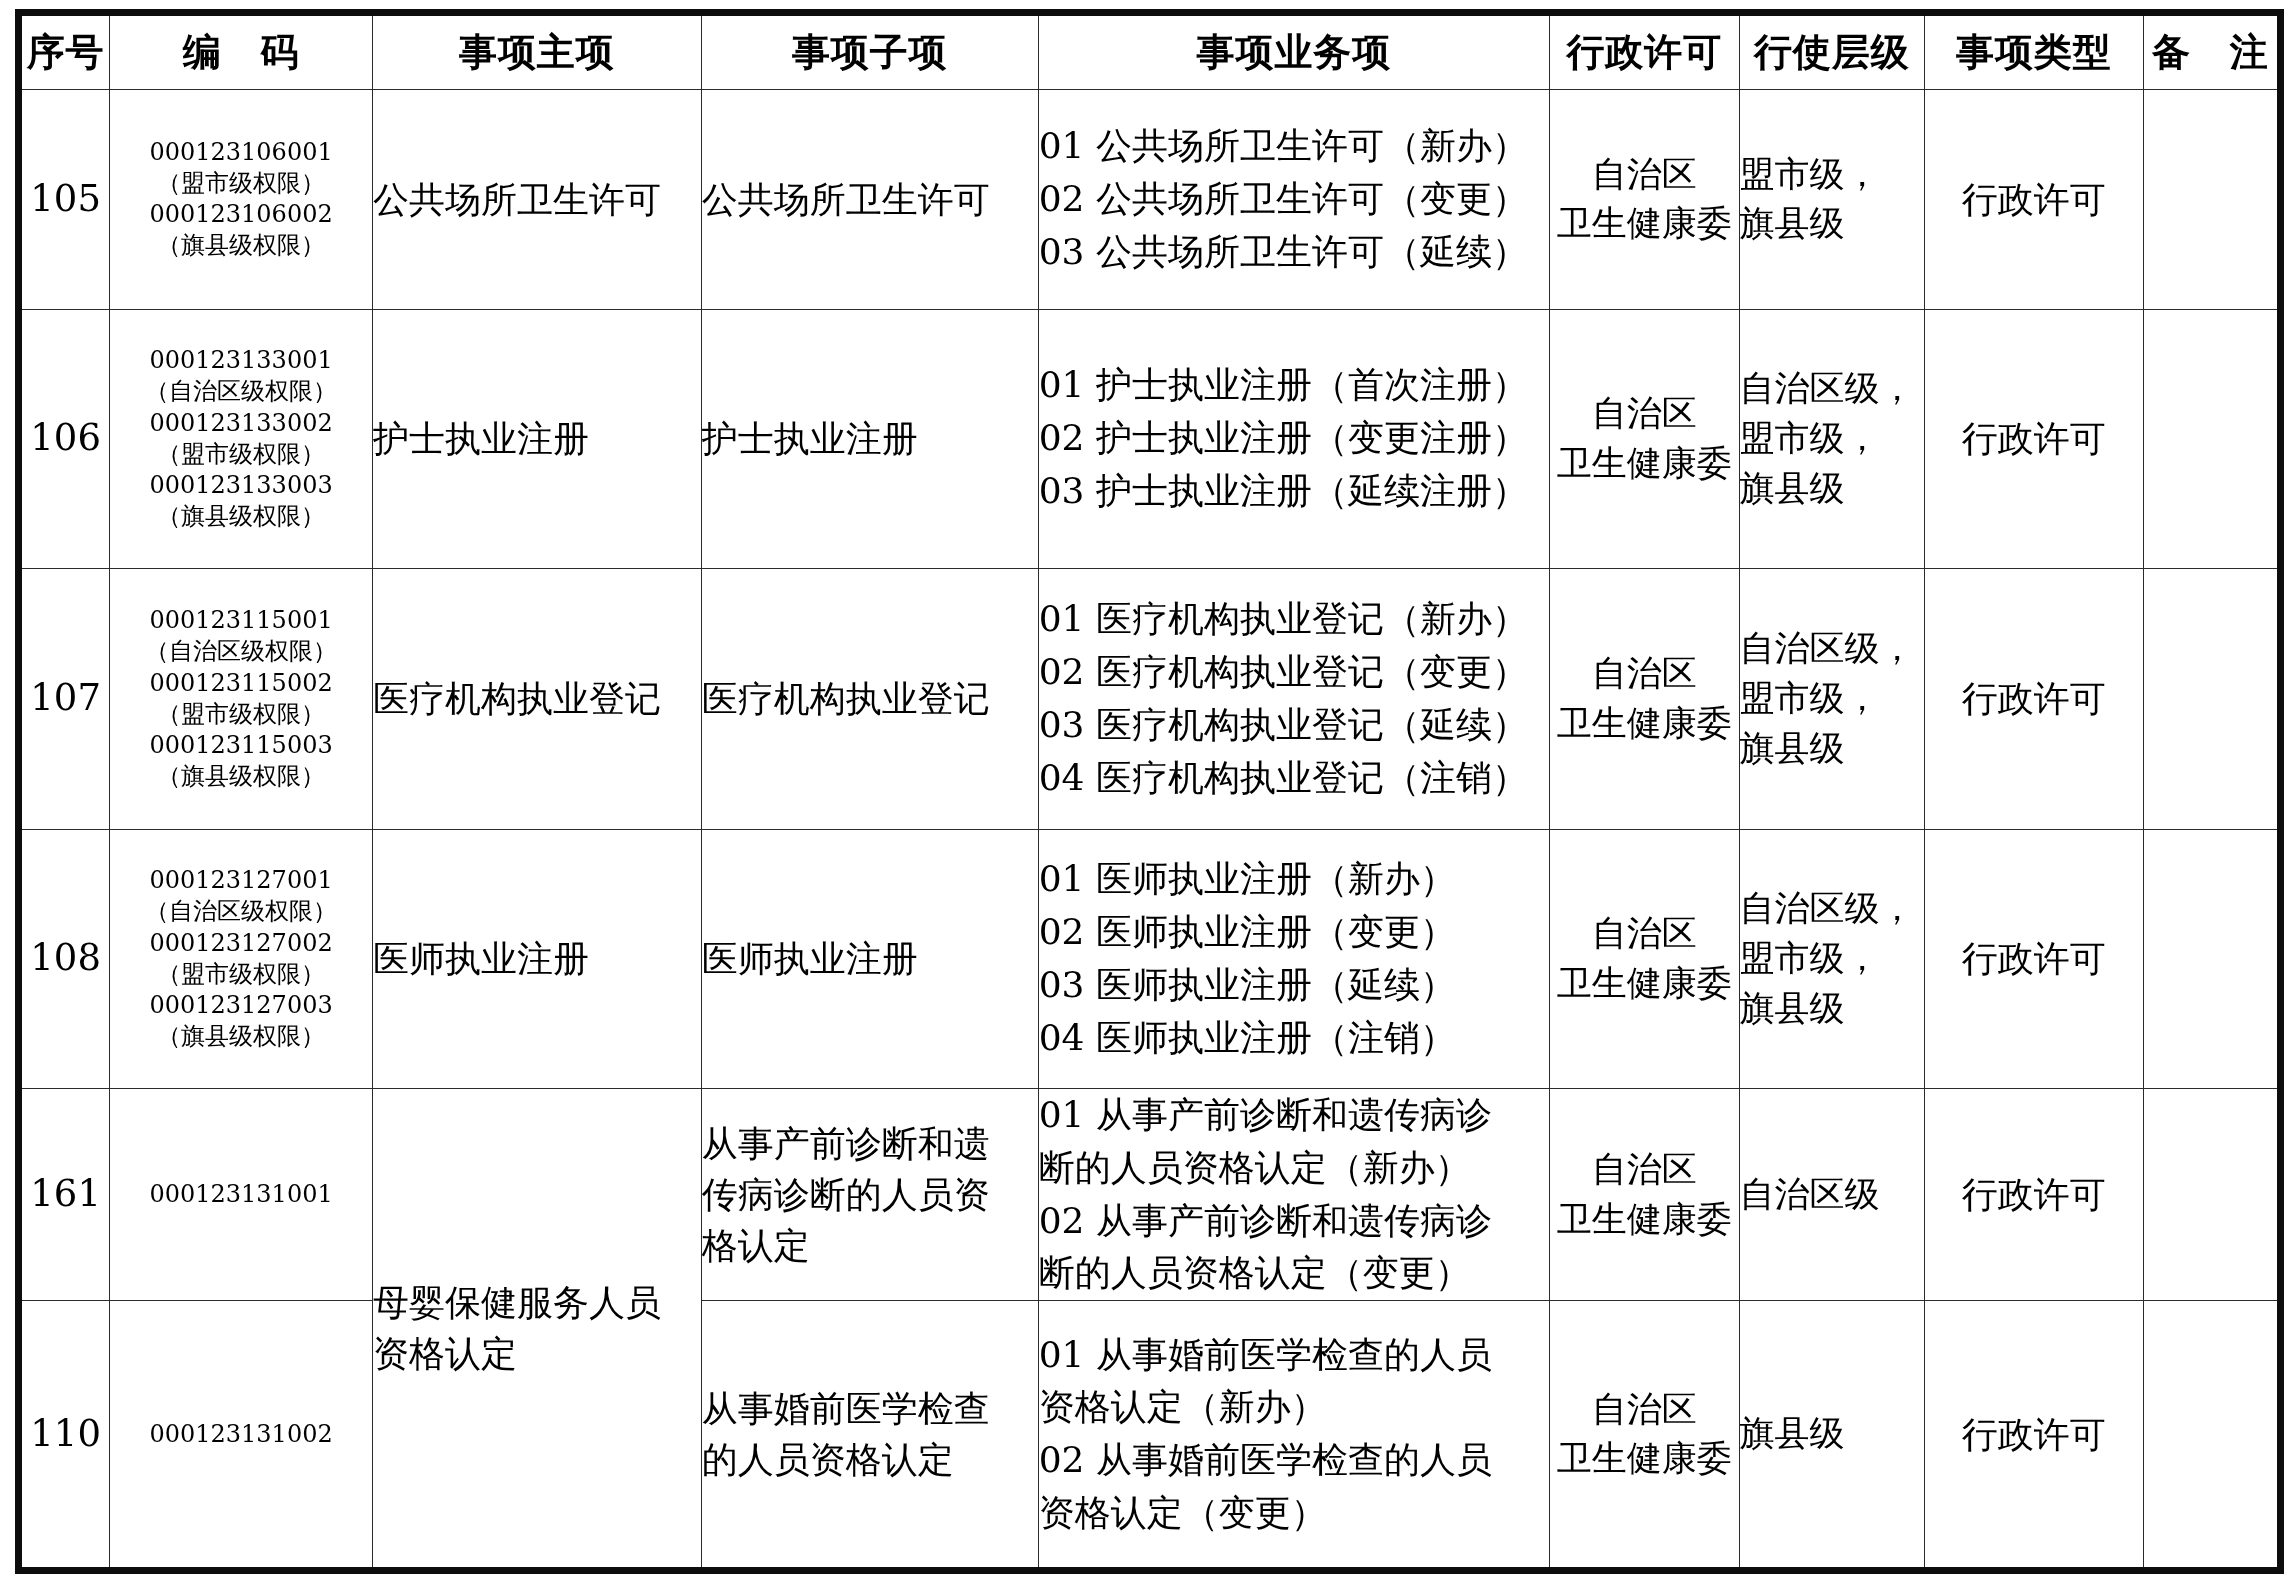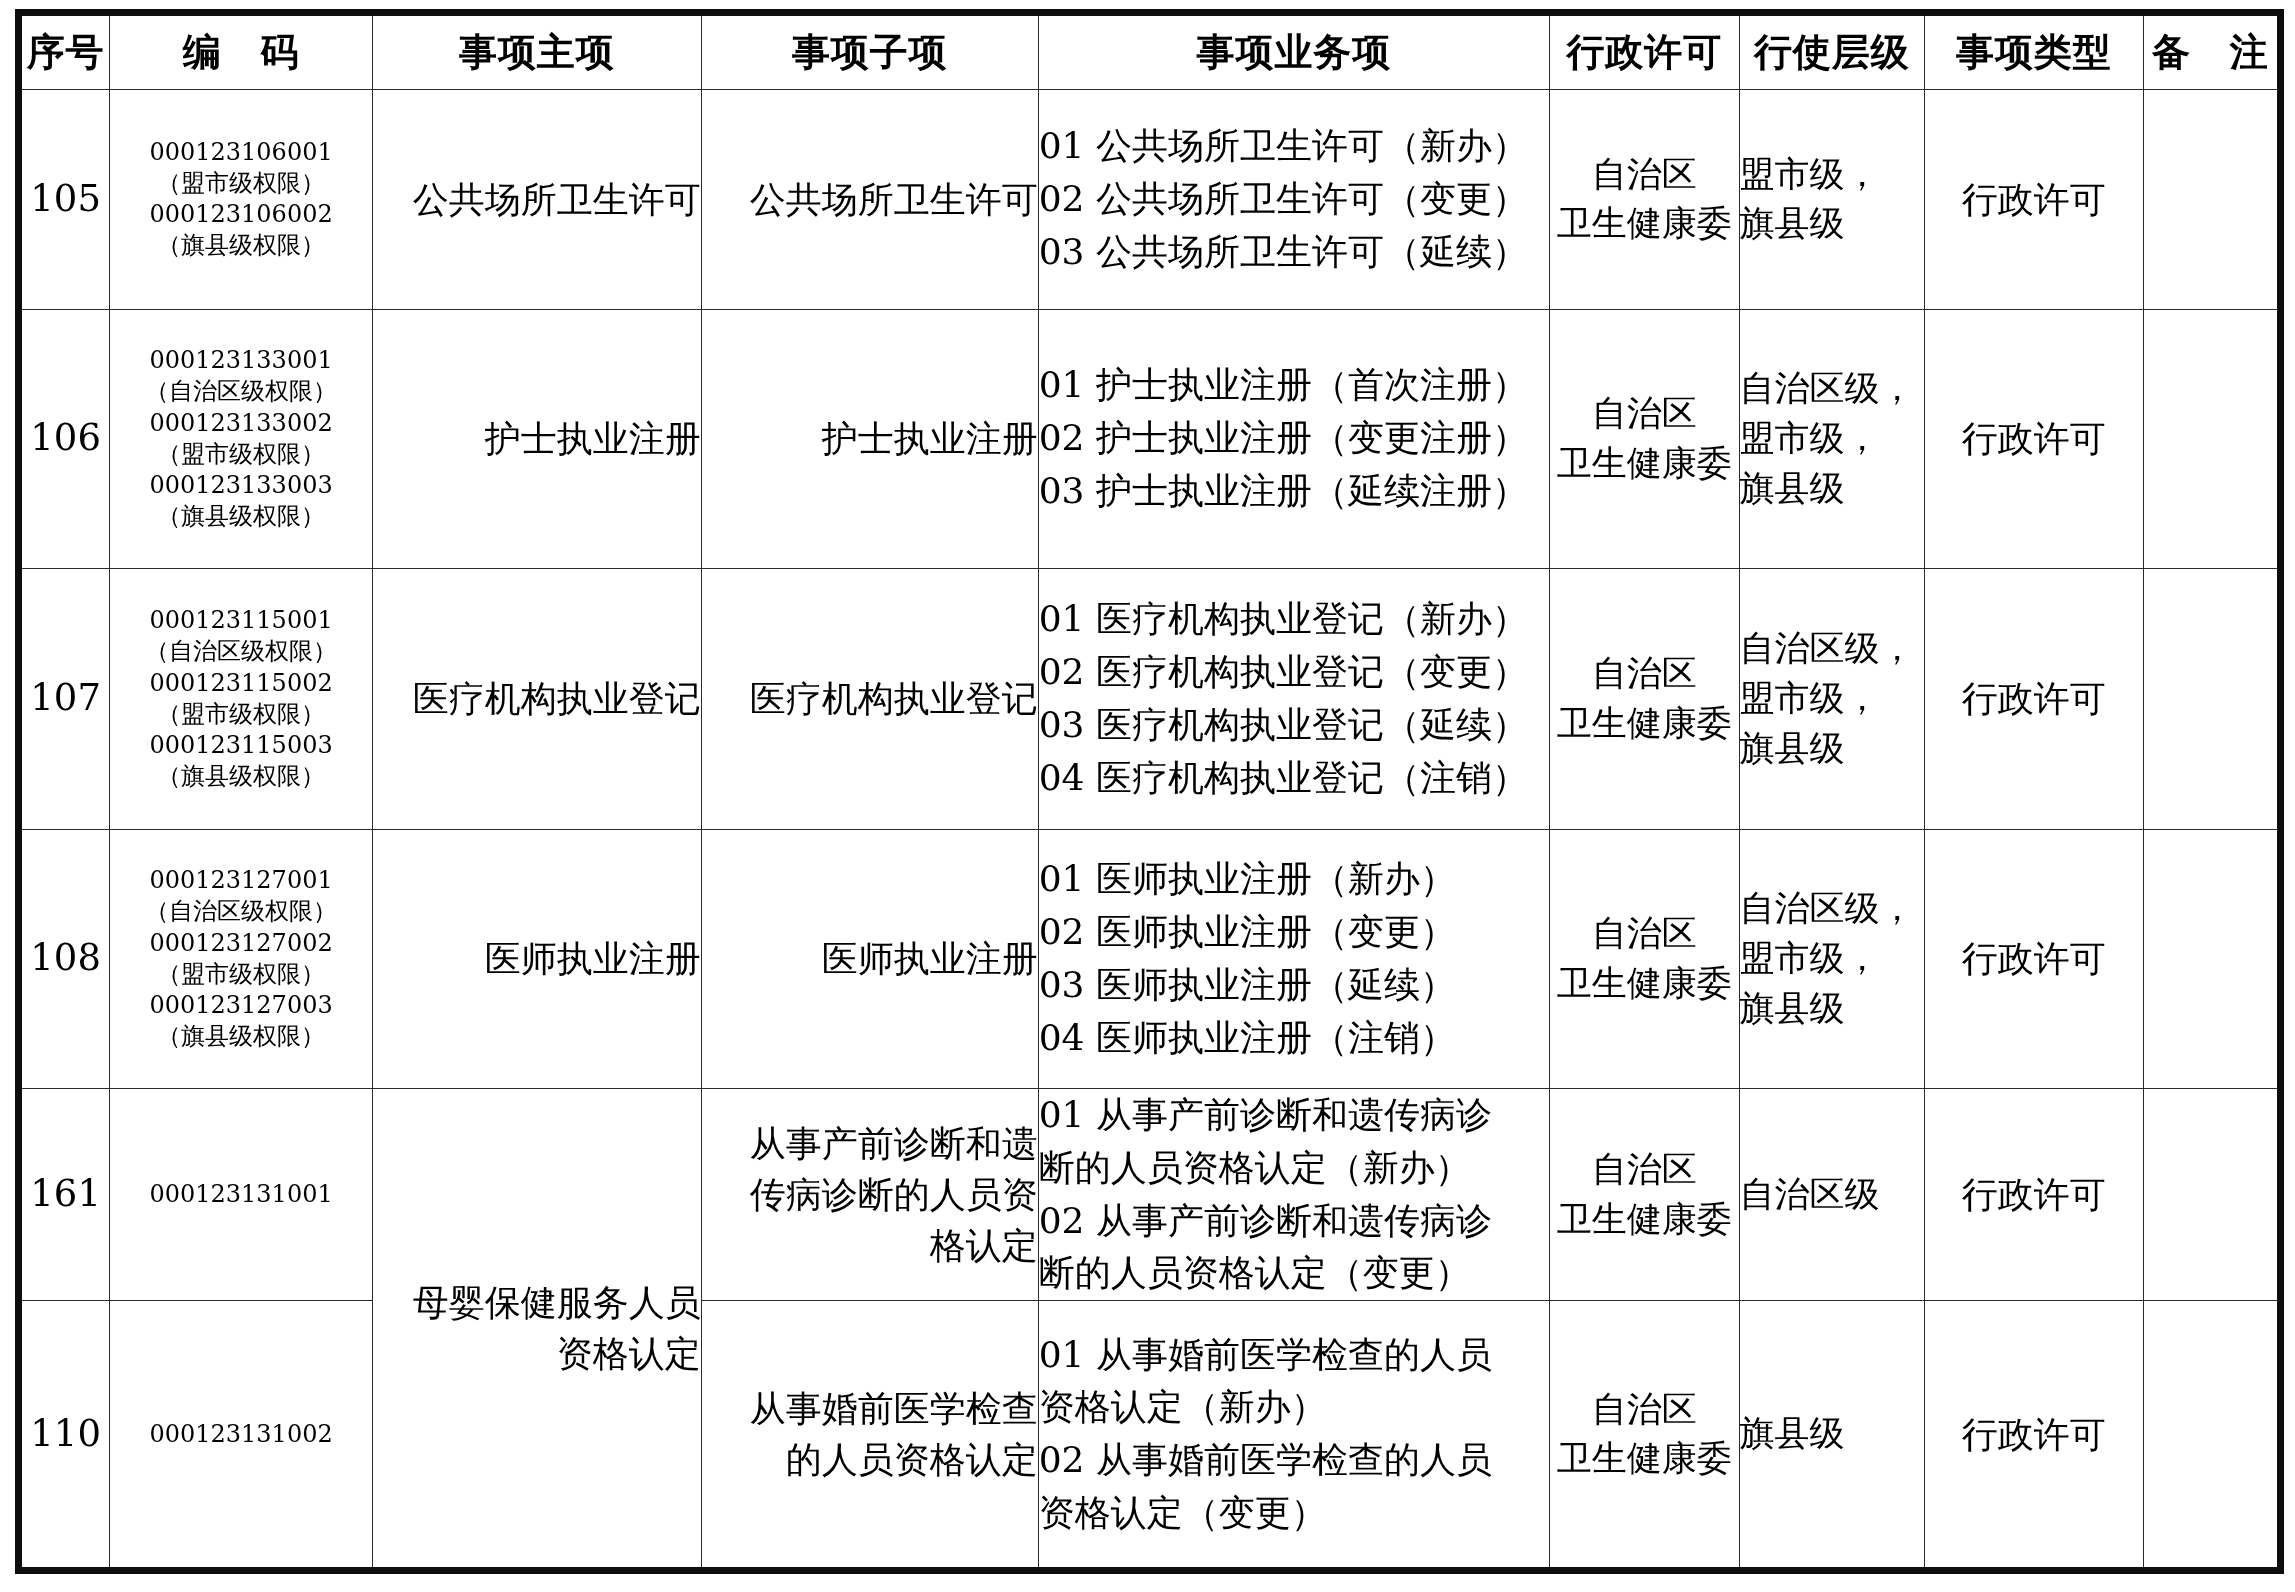--- a/index.html
+++ b/index.html
@@ -56,21 +56,21 @@
   td.c-serial {
     text-align: center;
     font-size: 37px;
   }
   td.c-code {
     text-align: center;
     font-size: 24px;
     line-height: 1.3;
   }
   td.c-main, td.c-sub {
-    text-align: right;
+    text-align: left;
     padding-left: 12px;
     padding-right: 5.2px;
   }
   td.c-business {
     text-align: left;
     padding-left: 15.7px;
     padding-right: 3.5px;
     line-height: 1.47;
     margin-left: 26px;
   }

